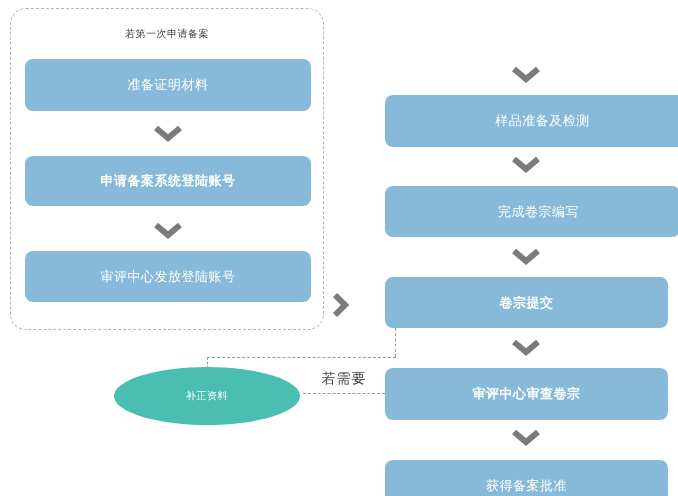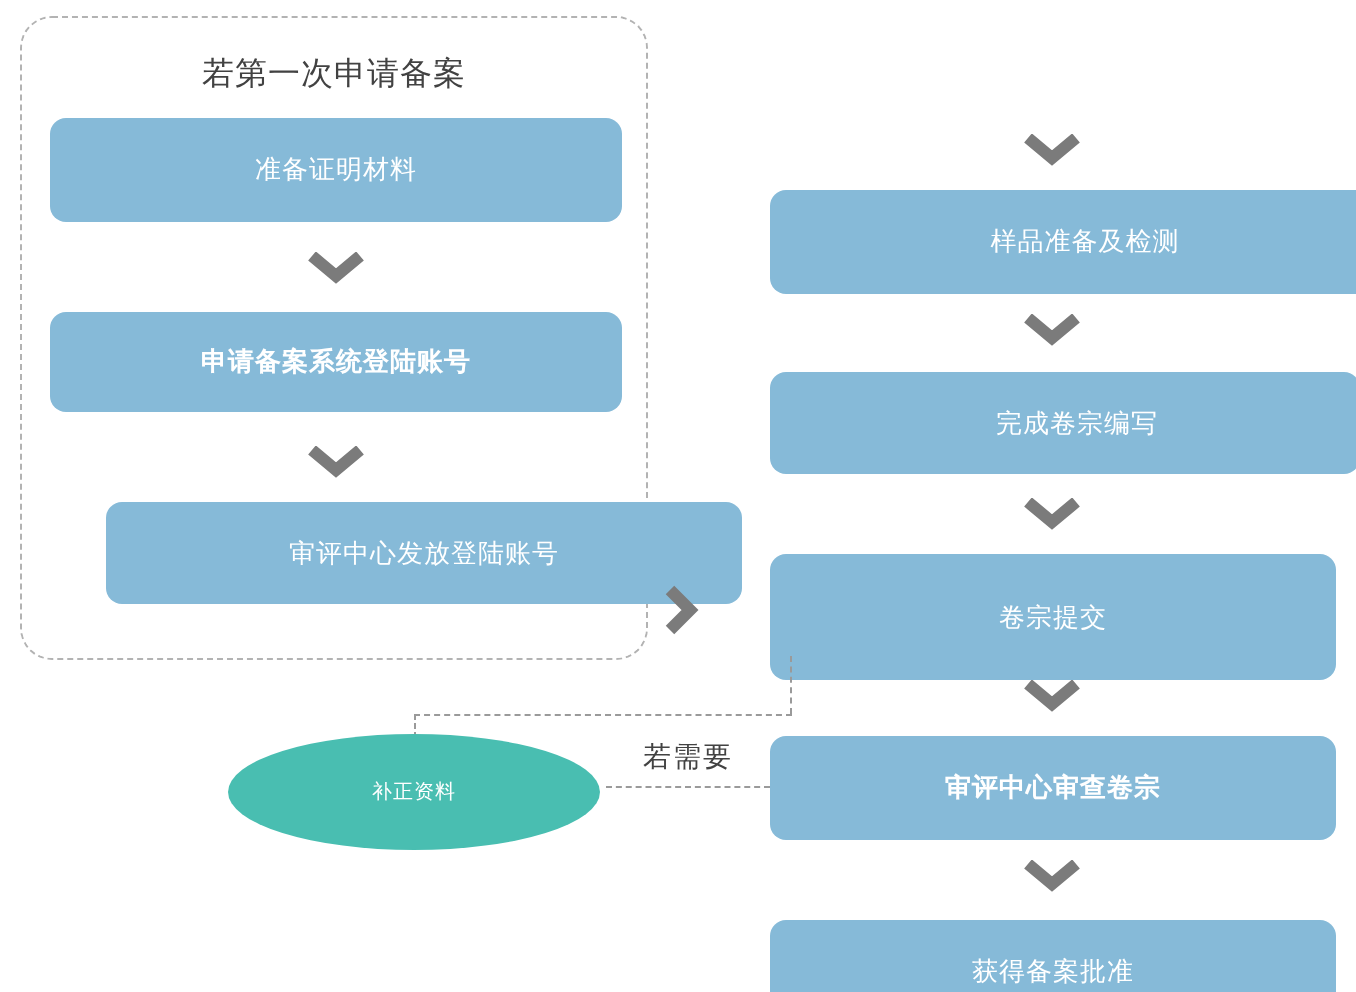--- a/index.html
+++ b/index.html
@@ -20,21 +20,21 @@
     border: 1px dashed var(--border-gray, #b3b3b3);
     border-radius: 16px;
     box-sizing: border-box;
   }
 
   .group-title {
     position: absolute;
     left: 0; top: 18px;
     width: 100%;
     text-align: center;
-    font-size: 16px;
+    font-size: 10px;
     letter-spacing: 0.5px;
     color: var(--label-gray, #424242);
   }
 
   .box {
     position: absolute;
     background: var(--box-blue, #86bad8);
     border-radius: 8px;
     color: var(--box-text, #ffffff);
     font-size: 13px;
@@ -91,21 +91,21 @@
     </span>
 
     <div class="box" style="left:14px; top:147px; width:286px; height:50px;font-weight:bold;">申请备案系统登陆账号</div>
 
     <span class="chev" style="left:142px; top:214px;">
       <svg width="30" height="16" viewBox="0 0 30 16">
           <path d="M3 2 L15 12 L27 2" fill="none" stroke="currentColor" stroke-width="6"></path>
         </svg>
     </span>
 
-    <div class="box" style="left:14px; top:242px; width:318px; height:51px;margin-left:28px;">审评中心发放登陆账号</div>
+    <div class="box" style="left:14px; top:242px; width:286px; height:51px;">审评中心发放登陆账号</div>
   </div>
 
   <span class="chev" style="left:332px; top:292px;">
     <svg width="18" height="26" viewBox="0 0 18 26">
         <path d="M3 3 L13 13 L3 23" fill="none" stroke="currentColor" stroke-width="6"></path>
       </svg>
   </span>
 
 
   <span class="chev" style="left:511px; top:67px;">
@@ -123,21 +123,21 @@
   </span>
 
   <div class="box" style="left:385px; top:186px; width:283px; height:51px;padding-left:12px;">完成卷宗编写</div>
 
   <span class="chev" style="left:511px; top:249px;">
     <svg width="30" height="16" viewBox="0 0 30 16">
         <path d="M3 2 L15 12 L27 2" fill="none" stroke="currentColor" stroke-width="6"></path>
       </svg>
   </span>
 
-  <div class="box" style="left:385px; top:277px; width:283px; height:63px;">卷宗提交</div>
+  <div class="box" style="left:385px; top:277px; width:283px; height:51px;font-weight:bold;">卷宗提交</div>
 
   <span class="chev" style="left:511px; top:340px;">
     <svg width="30" height="16" viewBox="0 0 30 16">
         <path d="M3 2 L15 12 L27 2" fill="none" stroke="currentColor" stroke-width="6"></path>
       </svg>
   </span>
 
   <div class="box" style="left:385px; top:368px; width:283px; height:52px;font-weight:bold;">审评中心审查卷宗</div>
 
   <span class="chev" style="left:511px; top:430px;">

